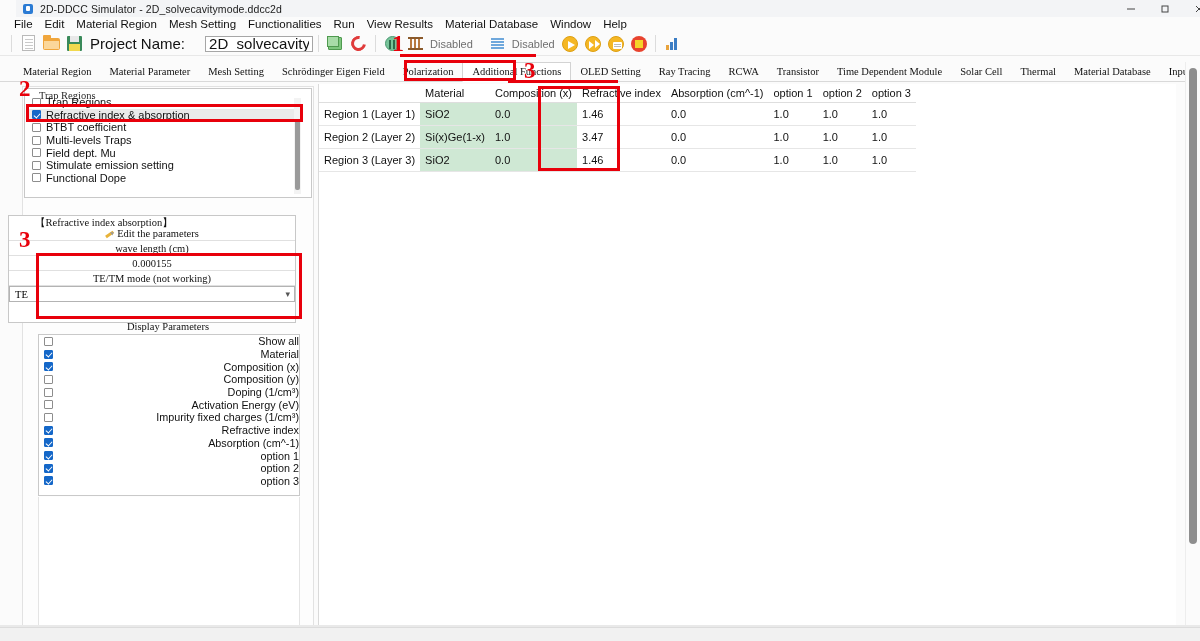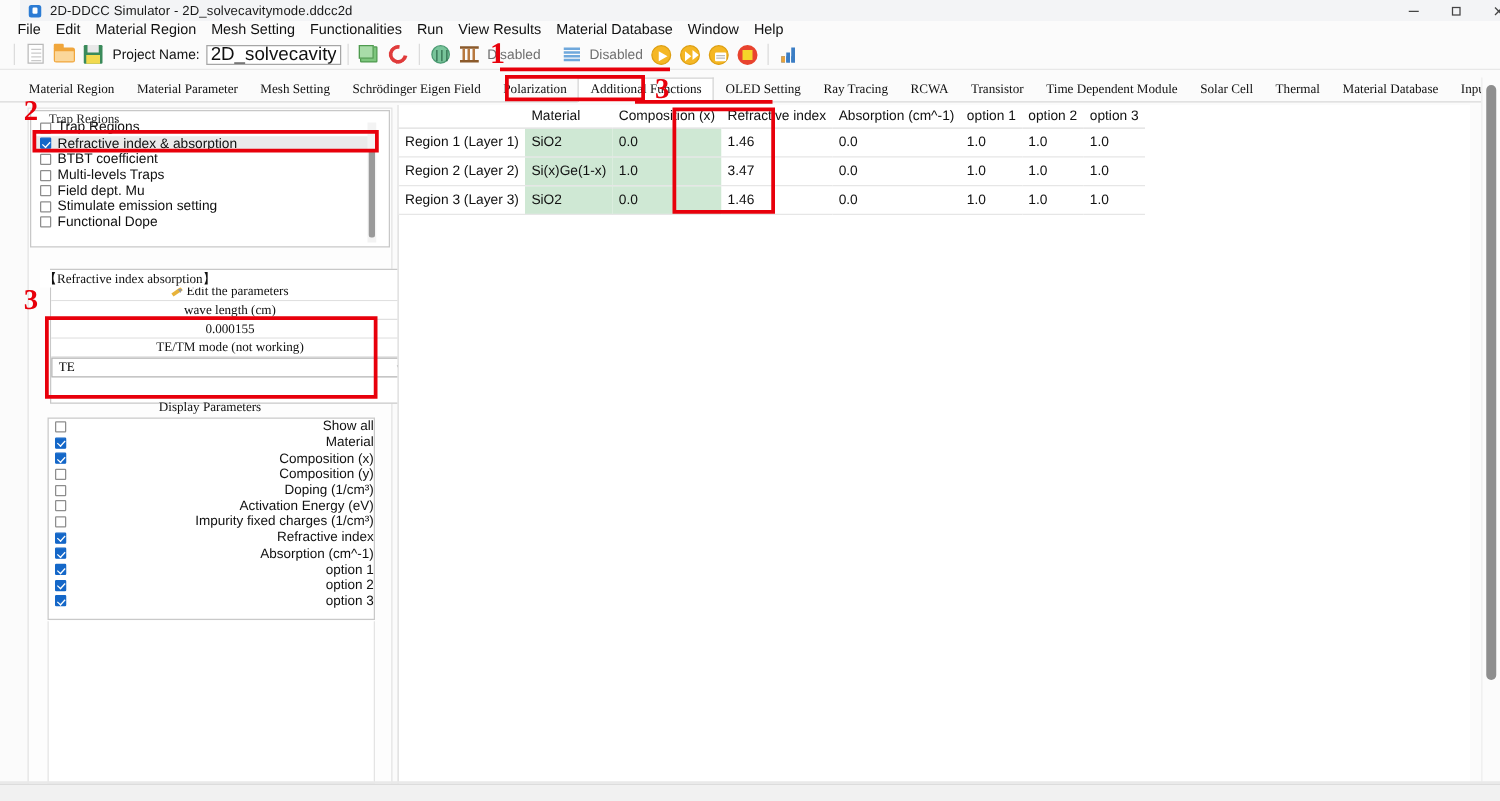--- a/index.html
+++ b/index.html
@@ -113,21 +113,21 @@
   .ic-stop i{position:absolute;left:4px;top:4px;width:8px;height:8px;background:#f5d429;}
   
   .ic-chart{position:absolute;left:3px;top:4px;width:14px;height:12px;}
   .ic-chart:before{content:"";position:absolute;left:0;bottom:0;width:3px;height:5px;background:#3b7dc4;
            box-shadow:4px 0 0 -0px #3b7dc4, 8px 0 0 0 #3b7dc4;}
   .ic-chart i{position:absolute;left:4px;bottom:0;width:3px;height:8px;background:#3b7dc4;}
   .ic-chart b{position:absolute;left:8px;bottom:0;width:3px;height:12px;background:#3b7dc4;}
   .ic-chart s{position:absolute;left:0;bottom:0;width:3px;height:5px;background:#e8a33d;}
 
   .tlabel { font-size:11px; color:#6f6f6f; margin:0 3px; }
-  .projlabel { font-size:11px; color:#111; margin-left:4px; margin-right:5px; white-space:nowrap;}
+  .projlabel { font-size:15px; color:#111; margin-left:4px; margin-right:20px; white-space:nowrap;}
   .projinput {
     width:108px; height:16px; background:#fff; border:1px solid #a6a6a6;
     font-size:15px; padding:0 3px; line-height:14px; color:#111; font-family:inherit;
   }
 
   
   .tabbar {
     position:absolute; left:0; top:62px; width:1200px; height:20px;
     background:#fbfbfb; display:flex; align-items:flex-end; padding-left:14px;
     border-bottom:1px solid #d9d9d9;
@@ -169,21 +169,21 @@
     content:""; position:absolute; left:2px; top:0.5px; width:3px; height:5px;
     border:solid #fff; border-width:0 1.5px 1.5px 0; transform:rotate(42deg);
   }
   .vscroll-in {
     position:absolute; right:2px; top:2px; width:7px; height:96px; background:#f3f3f3;
   }
   .vscroll-in .thumb { position:absolute; left:1px; top:22px; width:5px; height:70px; background:#9a9a9a; border-radius:2px;}
 
   
   .parambox {
-    position:absolute; left:40px; top:215px; width:288px; height:108px;
+    position:absolute; left:8px; top:215px; width:288px; height:108px;
     background:#fff; border:1px solid #c8c8c8;
   }
   .paramlabel {
     position:absolute; left:32px; top:216px; font-size:10.5px; color:#111;
     background:#fff; padding:0 3px; font-family:"Liberation Serif", serif;
   }
   .prow {
     height:15px; line-height:15px; text-align:center; font-size:10.5px;
     font-family:"Liberation Serif", serif; color:#111; border-bottom:1px solid #e0e0e0;
     background:#fff;

